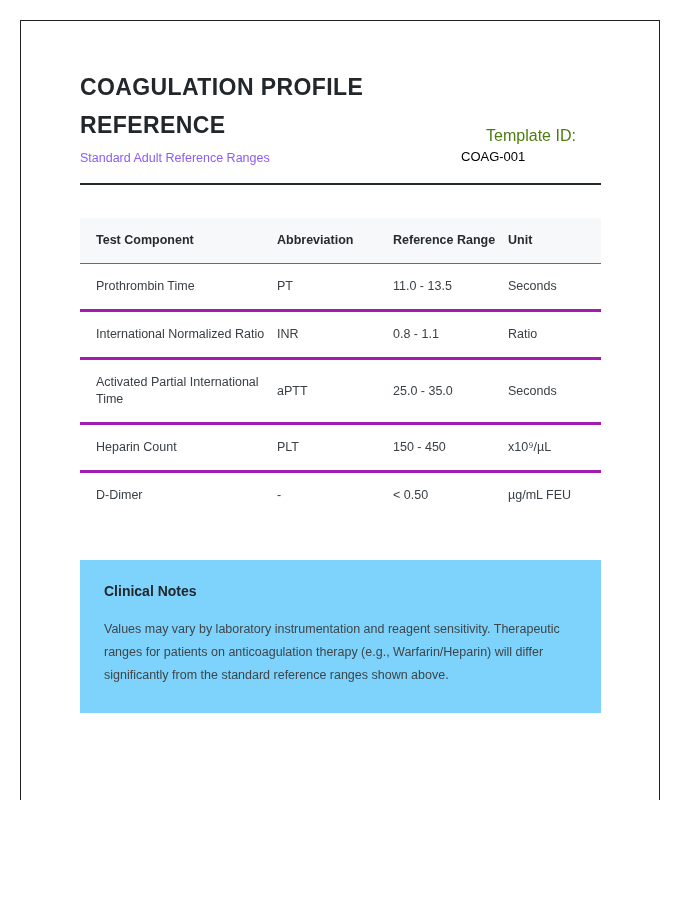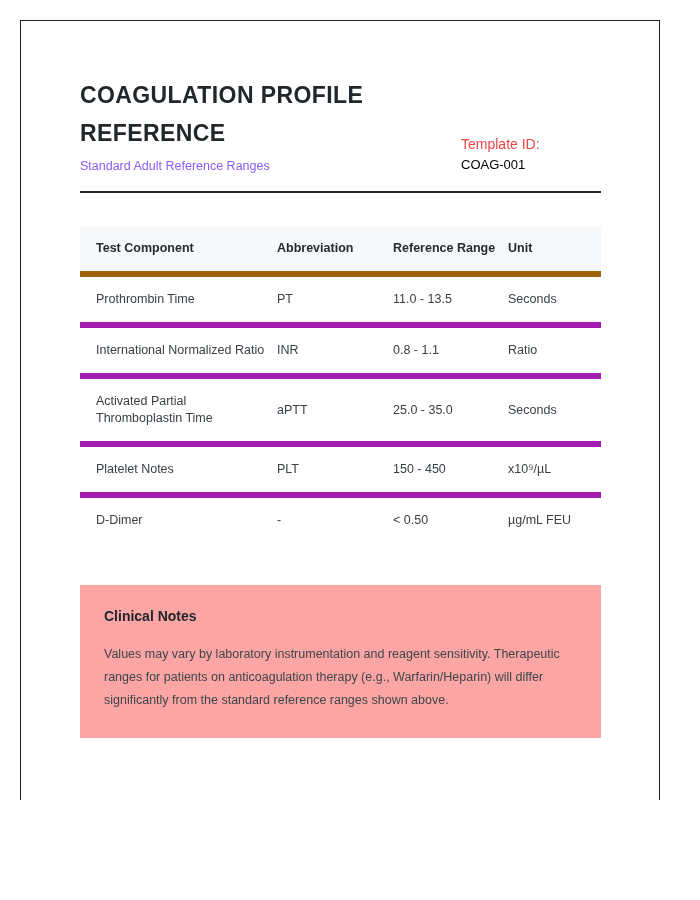--- a/index.html
+++ b/index.html
@@ -32,21 +32,21 @@
     left: 19px;
     top: 800px;
     width: 644px;
     height: 14px;
     background: #ffffff;
   }
 
   #content {
     position: absolute;
     left: 80px;
-    top: 8px;
+    top: 0;
     width: 521px;
   }
 
   
   .doc-header {
     position: relative;
     padding-top: 68px;
   }
   .title-block { width: 330px; }
   .doc-title {
@@ -65,23 +65,24 @@
     line-height: 16px;
   }
   .template-meta {
     position: absolute;
     right: 0;
     top: 126px;
     text-align: left;
     width: 140px;
   }
   .template-label {
-    font-size: 14px;
-    color: #ef4444;
+    font-size: 16px;
+    color: #4d7c0f;
     line-height: 20px;
+    text-align: center;
   }
   .template-value {
     font-size: 13px;
     color: #000000;
     line-height: 22px;
   }
   .header-rule {
     margin-top: 17px;
     border-top: 2.5px solid #22272b;
   }
@@ -95,46 +96,46 @@
   }
   .ref-table thead th {
     background: #f7f8f9;
     font-size: 12.5px;
     font-weight: bold;
     color: #262b2f;
     text-align: left;
     padding: 15px 10px 15px 0;
     vertical-align: middle;
     line-height: 15px;
-    border-bottom: 6px solid #a16207;
+    border-bottom: 1px solid #a16207;
   }
   .ref-table thead th:first-child { padding-left: 16px; }
   .ref-table tbody td {
     font-size: 12.5px;
     color: #3a4045;
     text-align: left;
     padding: 14px 10px 14px 0;
     vertical-align: middle;
     line-height: 17px;
-    border-bottom: 6px solid #a21caf;
+    border-bottom: 3px solid #a21caf;
   }
   .ref-table tbody td:first-child { padding-left: 16px; }
   .ref-table tbody tr:last-child td { border-bottom: none; }
 
   .col-component { width: 197px; }
   .col-abbrev    { width: 116px; }
   .col-range     { width: 115px; }
   .col-unit      { width: 93px;  }
 
   
   .notes-panel {
     margin-top: 42px;
     width: 521px;
     box-sizing: border-box;
-    background: #fca5a5;
+    background: #7dd3fc;
     padding: 22px 24px 26px 24px;
   }
   .notes-title {
     margin: 0;
     font-size: 14px;
     font-weight: bold;
     color: #22272b;
     line-height: 18px;
   }
   .notes-body {
@@ -187,27 +188,27 @@
         <td>11.0 - 13.5</td>
         <td>Seconds</td>
       </tr>
       <tr>
         <td>International Normalized Ratio</td>
         <td>INR</td>
         <td>0.8 - 1.1</td>
         <td>Ratio</td>
       </tr>
       <tr>
-        <td>Activated Partial Thromboplastin Time</td>
+        <td>Activated Partial International Time</td>
         <td>aPTT</td>
         <td>25.0 - 35.0</td>
         <td>Seconds</td>
       </tr>
       <tr>
-        <td>Platelet Notes</td>
+        <td>Heparin Count</td>
         <td>PLT</td>
         <td>150 - 450</td>
         <td>x10⁹/µL</td>
       </tr>
       <tr>
         <td>D-Dimer</td>
         <td>-</td>
         <td>&lt; 0.50</td>
         <td>µg/mL FEU</td>
       </tr>

